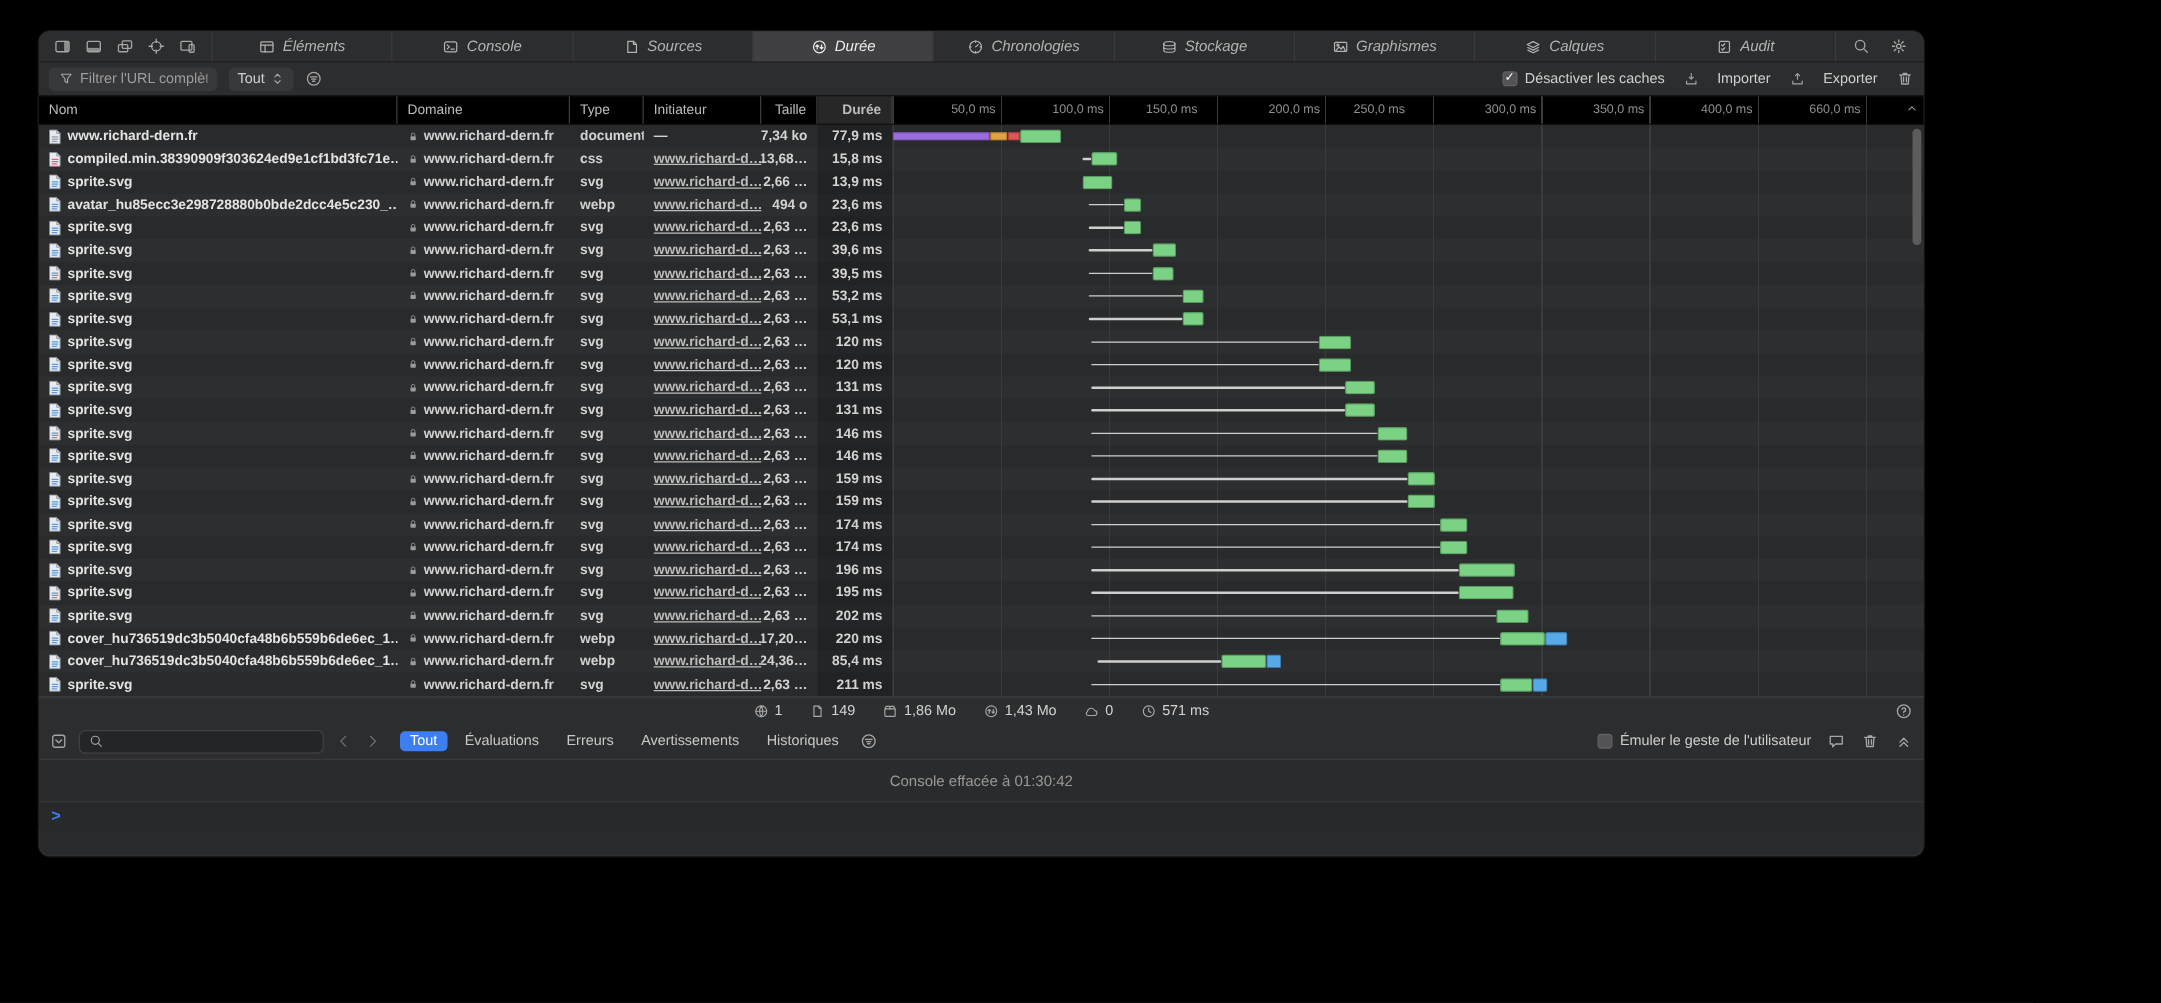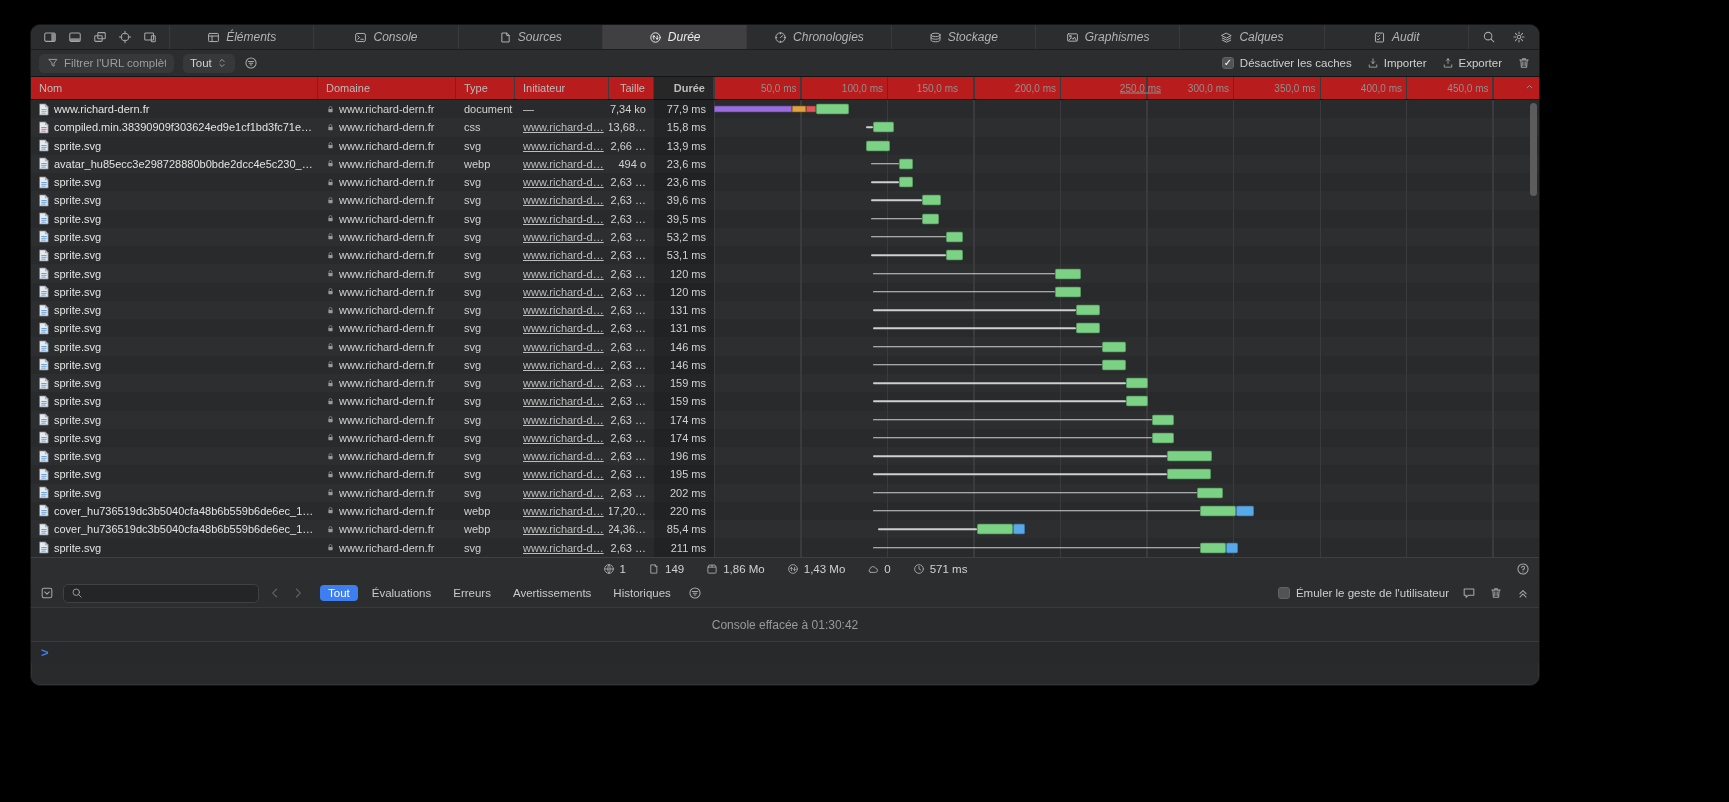--- a/index.html
+++ b/index.html
@@ -38,39 +38,39 @@
   .url-filter input{background:transparent;border:none;outline:none;color:#cfcfcf;
     width:102px;font-size:11.5px;font-family:inherit;}
   .url-filter input::placeholder{color:#9d9d9d;}
   .scope-dd{display:flex;align-items:center;gap:4px;background:#37383a;border-radius:5px;
     height:19px;padding:0 7px;color:#d0d0d0;}
   .fb-right{margin-left:auto;display:flex;align-items:center;gap:15px;}
   .check{display:flex;align-items:center;gap:6px;color:#cfcfcf;cursor:default;}
   .cb{width:12px;height:12px;border-radius:3px;background:#535356;border:1px solid #626265;
     display:inline-flex;align-items:center;justify-content:center;color:#fff;font-size:10px;line-height:1;}
   .cb.checked::after{content:"✓";}
-  .tool-btn{display:flex;align-items:flex-end;gap:5px;color:#cfcfcf;}
+  .tool-btn{display:flex;align-items:flex-end;gap:15px;color:#cfcfcf;}
   
   .net{display:flex;flex-direction:column;}
-  .net-header{flex:0 0 23px;display:flex;background:#b91c1c;border-bottom:1px solid #111;
+  .net-header{flex:0 0 23px;display:flex;background:#000000;border-bottom:1px solid #111;
     color:#bcbcbc;align-items:stretch;}
   .hcell{display:flex;align-items:center;padding:0 8px;border-right:1px solid #3c3c3e;
     white-space:nowrap;overflow:hidden;}
   .hcell.num{justify-content:flex-end;}
   .hcell.sorted{background:#272728;font-weight:bold;}
   .c-name{width:287px;}.c-domain{width:138px;}.c-type{width:59px;}
   .c-init{width:94px;}.c-size{width:45px;}.c-dur{width:60px;}
   .c-tl{flex:1;position:relative;border-right:none;
     background-image:repeating-linear-gradient(to right,#3b3b3d 0,#3b3b3d 1px,transparent 1px,transparent 86.5px);}
   .ruler{color:#8f8f8f;font-size:10px;}
   .tick-label{position:absolute;top:50%;transform:translateY(-50%);width:62px;text-align:right;}
   .ruler-chevron{position:absolute;right:4px;top:4px;color:#9a9a9a;}
   .ruler-chevron svg{width:11px;height:11px;}
   .net-body{flex:0 0 457px;position:relative;overflow:hidden;background:#292a2b;}
-  .net-row{display:flex;height:18.28px;align-items:stretch;}
+  .net-row{display:flex;height:18.28px;align-items:stretch;font-weight:bold;}
   .net-row:nth-child(even){background:#2d2e2f;}
   .cell{display:flex;align-items:center;padding:0 8px;overflow:hidden;white-space:nowrap;color:#d2d2d2;}
   .cell.num{justify-content:flex-end;}
   .nm{color:#e3e3e3;}
   .c-name.cell{gap:5px;}
   .c-domain.cell{gap:4px;}
   .c-dur{background:rgba(0,0,0,.18);}
   .lock-svg{width:9px;height:11px;color:#9a9a9a;flex:0 0 auto;}
   .init-link{text-decoration:underline;color:#bdbdbd;}
   .file-ic{display:inline-flex;flex:0 0 auto;}
@@ -305,25 +305,25 @@
       <div class="hcell c-size num">Taille</div>
       <div class="hcell c-dur num sorted">Durée</div>
       <div class="hcell c-tl ruler">
         <span class="ruler-chevron"><svg viewBox="0 0 16 16">
               <path d="M4.5 10L8 6.5 11.5 10"></path>
             </svg></span>
       <span class="tick-label" style="left: 20.5px;">50,0 ms</span>
           <span class="tick-label" style="left: 107px;">100,0 ms</span>
           <span class="tick-label" style="left: 182px;">150,0 ms</span>
           <span class="tick-label" style="left: 280px;">200,0 ms</span>
-          <span class="tick-label" style="left: 385px; text-decoration: underline;">250,0 ms</span>
+          <span class="tick-label" style="left: 348px;">250,0 ms</span>
           <span class="tick-label" style="left: 453px;">300,0 ms</span>
           <span class="tick-label" style="left: 539.5px;">350,0 ms</span>
           <span class="tick-label" style="left: 626px;">400,0 ms</span>
-          <span class="tick-label" style="left: 712.5px;">450,0 ms</span>
+          <span class="tick-label" style="left: 712.5px;">660,0 ms</span>
         </div>
     </div>
     <div class="net-body">
       <div>
           <div class="net-row">
             <div class="cell c-name">
               <span class="file-ic">
                 <svg style="width:10px;height:13px" viewBox="0 0 11 14">
                   <path d="M1 1h6l3 3v9H1z" fill="#e7ebf0" stroke="#8b929a" stroke-width=".8"></path>
                   <path d="M7 1v3h3" stroke="#8b929a" stroke-width=".8"></path>

